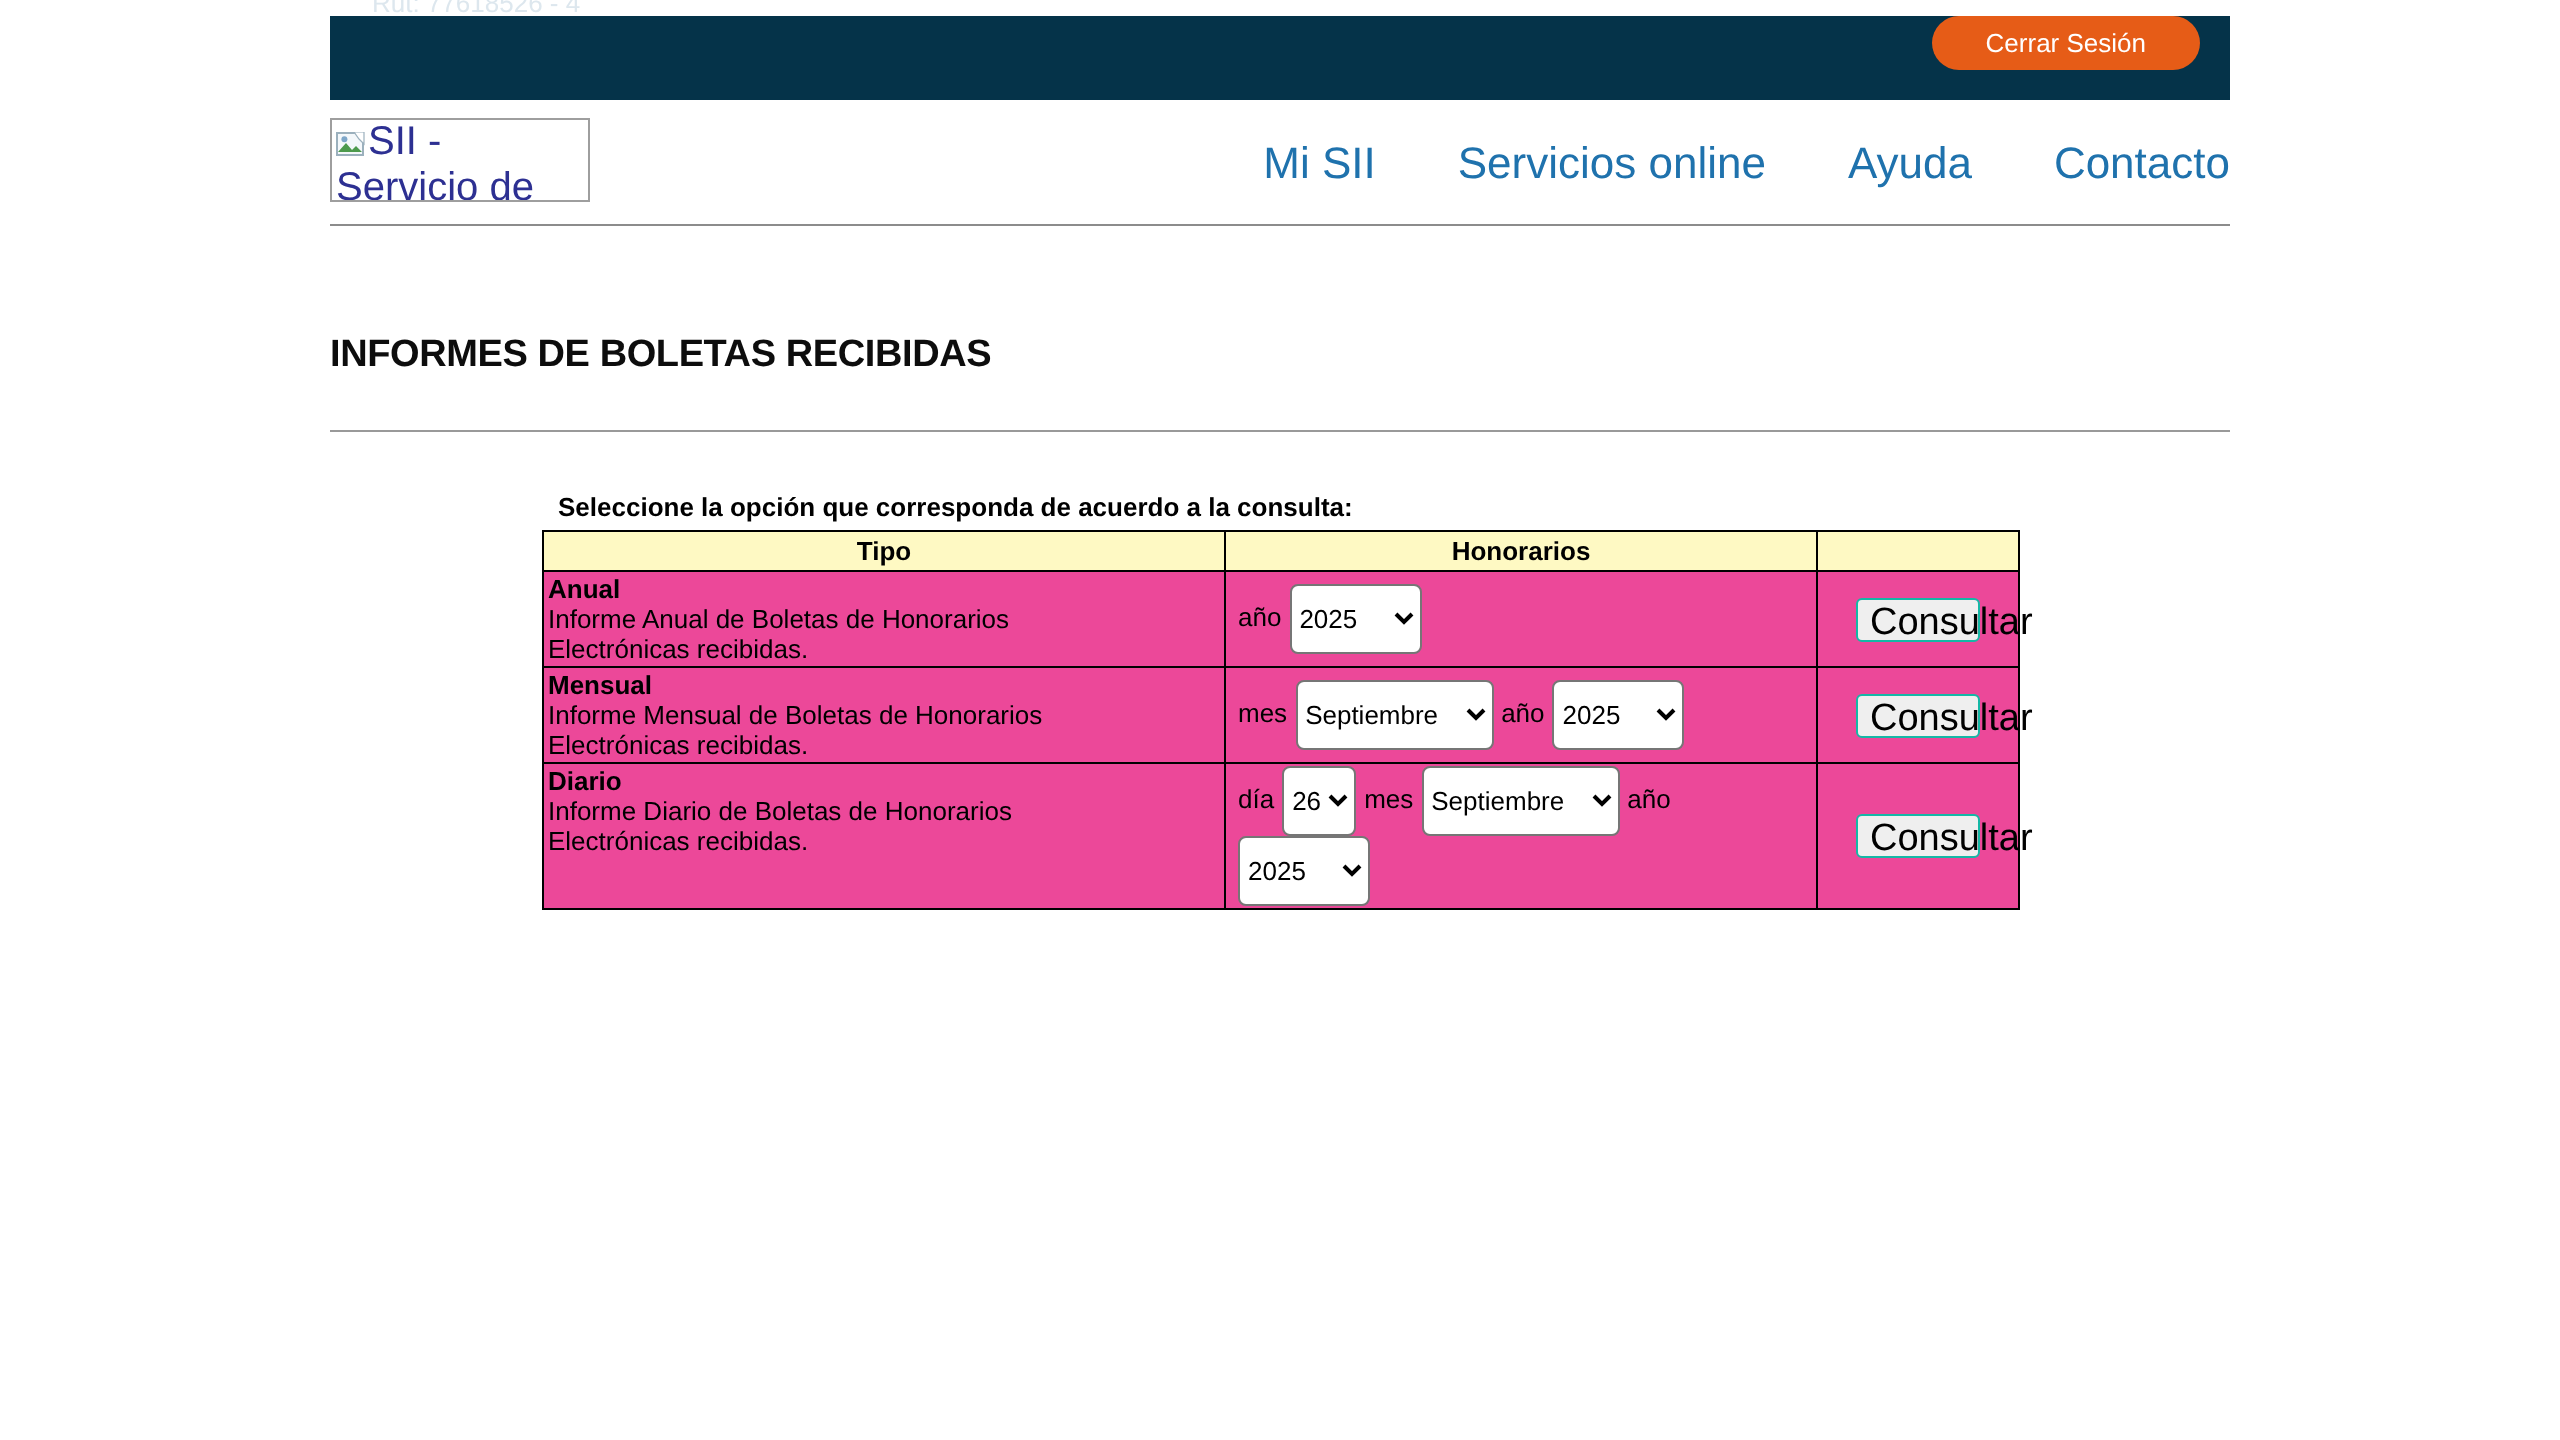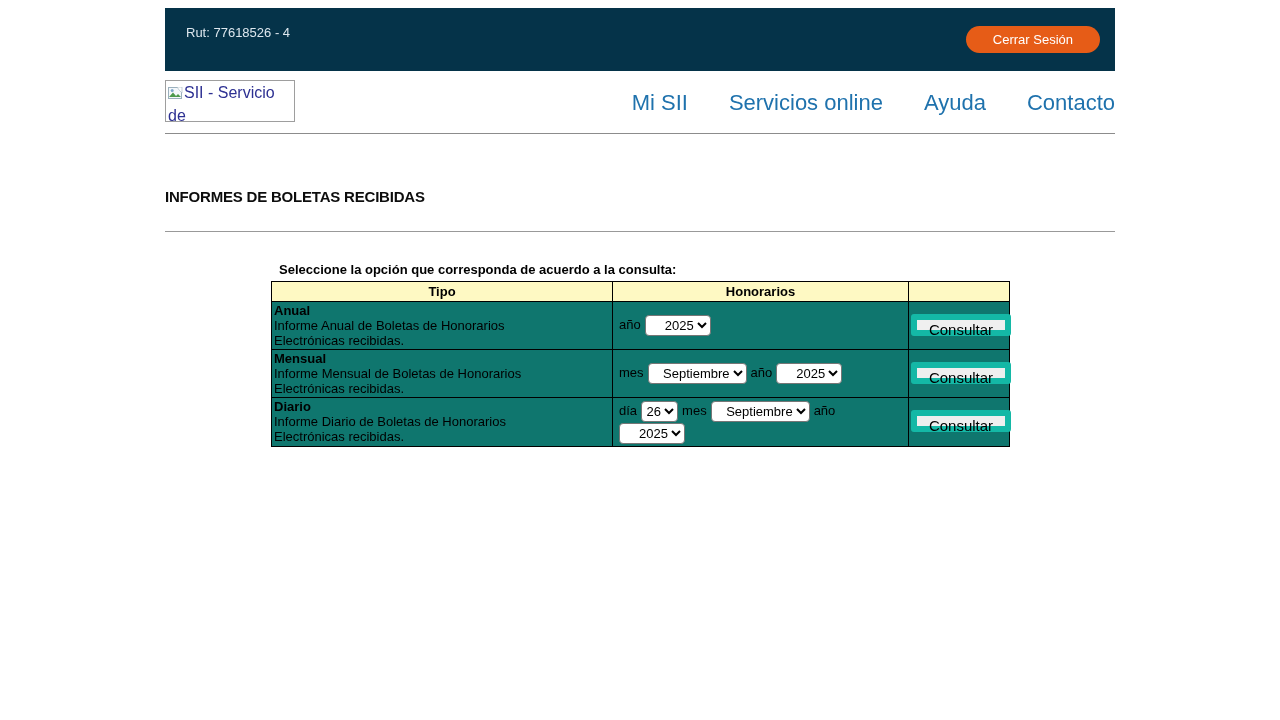--- a/index.html
+++ b/index.html
@@ -7,24 +7,24 @@
   body {
     width: 1280px; height: 720px; overflow: hidden;
     font-family: "Liberation Sans", sans-serif;
     color: #000;
   }
   .page { width: 950px; margin: 0 auto; }
 
   
   .topbar {
     margin-top: 8px;
-    height: 63px;
+    height: 42px;
     background: #053349;
     display: flex;
-    align-items: center;
+    align-items: flex-start;
     justify-content: space-between;
   }
   .rut {
     color: #dde7ee;
     font-size: 13px;
     padding-left: 21px;
     margin-top: -14px;
   }
   .logout-btn {
     margin-right: 15px;
@@ -47,21 +47,21 @@
     justify-content: space-between;
     align-items: flex-start;
   }
   .logo-box {
     margin-top: 9px;
     width: 130px;
     height: 42px;
     border: 1px solid #9e9e9e;
     overflow: hidden;
     color: #2d3092;
-    font-size: 16px;
+    font-size: 20px;
     line-height: 21px;
     text-decoration: none;
     display: block;
     padding: 1px 2px;
     cursor: pointer;
   }
   .broken-img-icon { display: inline-block; vertical-align: -2px; margin-right: 1px; }
   .nav {
     display: flex;
     gap: 41px;
@@ -73,21 +73,21 @@
     color: #1f72ad;
     font-size: 22px;
     text-decoration: none;
     cursor: pointer;
     white-space: nowrap;
   }
 
   
   .page-title {
     margin-top: 54px;
-    font-size: 15px;
+    font-size: 19px;
     font-weight: bold;
     letter-spacing: -0.2px;
     color: #0d0d0d;
   }
   .page-desc {
     margin-top: 5px;
     font-size: 13.3px;
     color: #1a1a1a;
   }
   .divider2 {
@@ -116,50 +116,49 @@
     border: 1px solid #000;
     font-size: 13px;
     font-weight: bold;
     height: 20px;
     text-align: center;
     padding: 0;
   }
   .report-table td {
     border: 1px solid #000;
     padding: 1px 2px;
-    background: #0f766e;
+    background: #ec4899;
   }
   td.tipo-cell { vertical-align: top; line-height: 15px; }
   .tipo-name { font-weight: bold; }
   .tipo-desc { white-space: pre-line; }
   td.sel-cell { vertical-align: middle; padding-left: 6px; }
   td.btn-cell { text-align: center; vertical-align: middle; }
   .ctl-label { margin-right: 4px; }
   .ctl-line { line-height: 22px; }
   select {
     font-family: "Liberation Sans", sans-serif;
     font-size: 13px;
     background: #fff;
     border: 1px solid #767676;
     border-radius: 4px;
-    height: 21px;
+    height: 35px;
     margin-right: 4px;
     vertical-align: middle;
-    text-align: right;
   }
   .sel-day { width: 37px; }
   .sel-month { width: 99px; }
   .sel-year { width: 66px; }
   .consultar-btn {
     font-family: "Liberation Sans", sans-serif;
-    font-size: 15px;
-    width: 100px;
+    font-size: 19px;
+    width: 62px;
     height: 22px;
     background: #efefef;
-    border: 6px solid #14b8a6;
+    border: 1px solid #14b8a6;
     border-radius: 3px;
     color: #000;
     cursor: pointer;
   }
   .r1 td { height: 46px; }
   .r2 td { height: 47px; }
   .r3 td { height: 49px; }
 </style>
 </head>
 <body>

